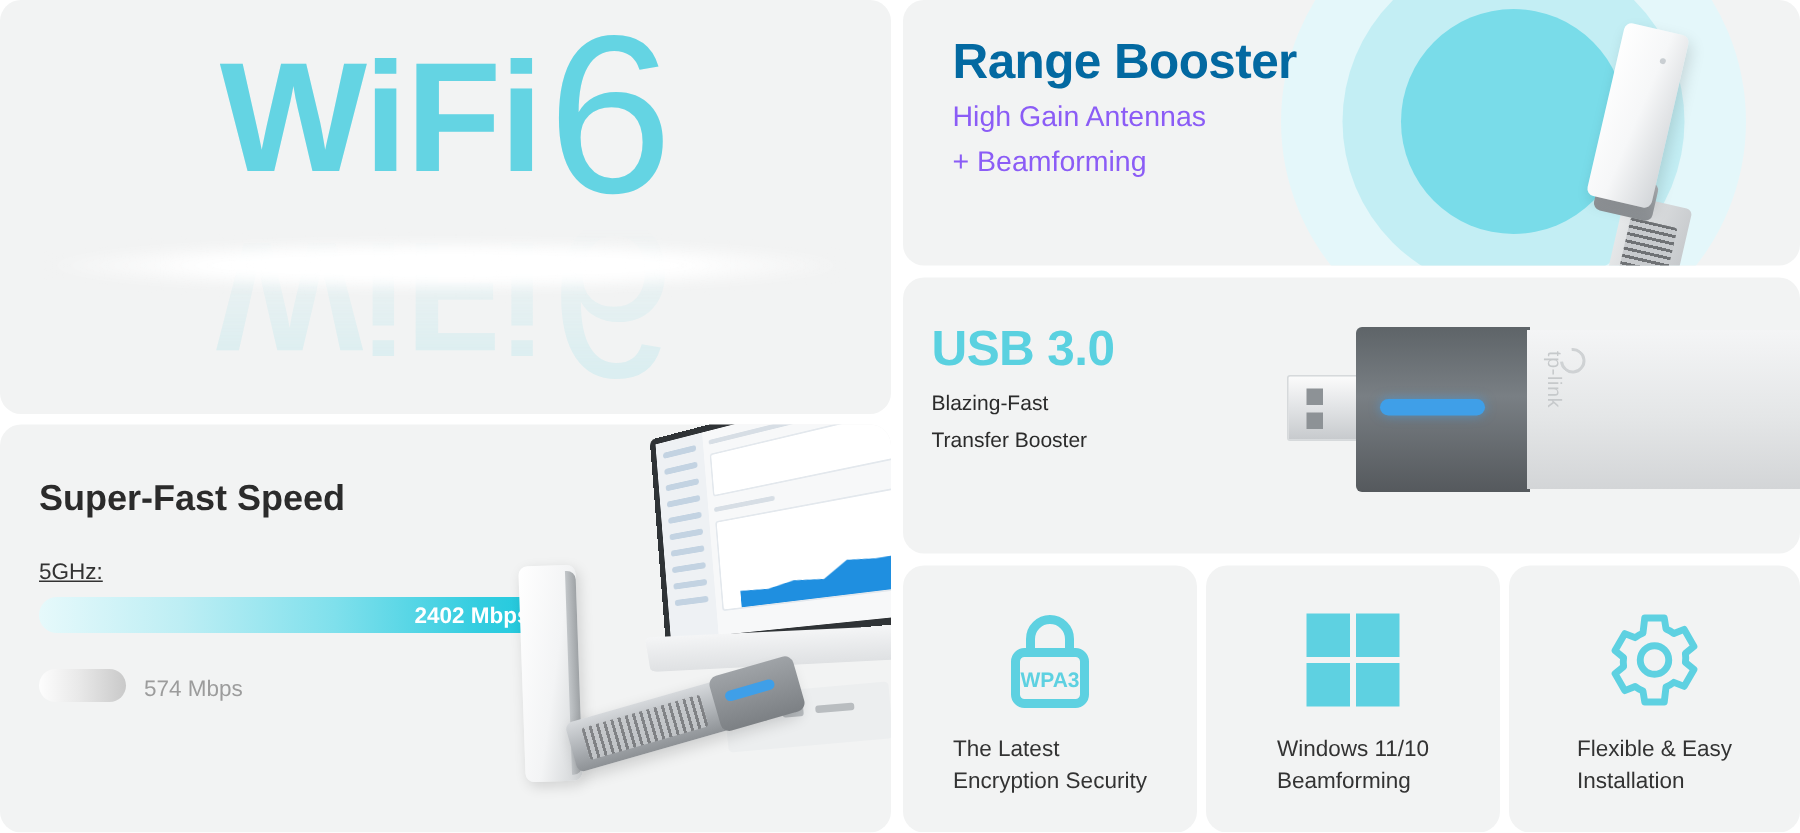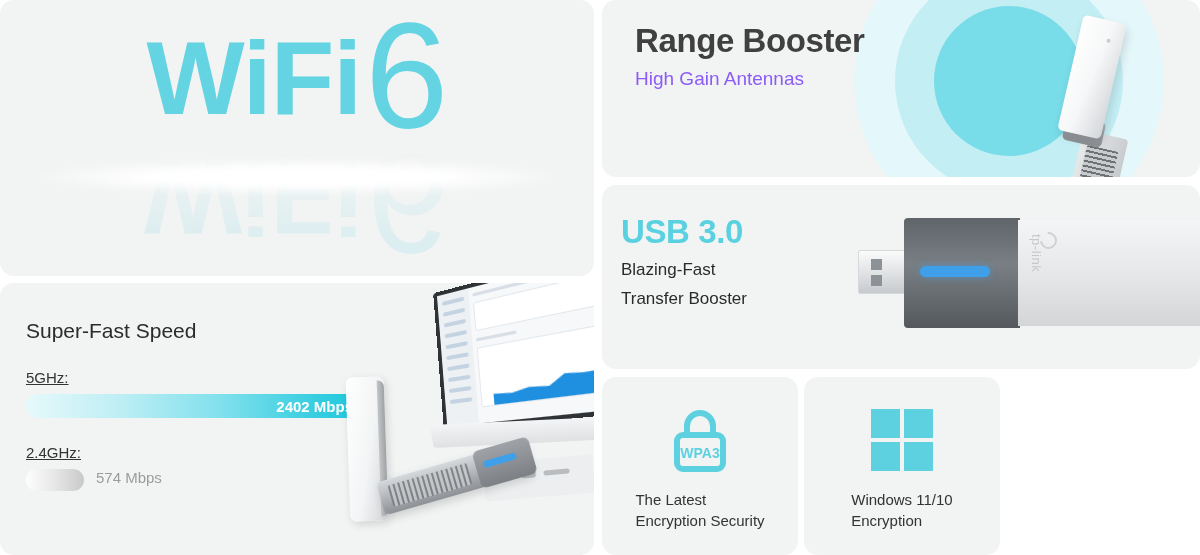--- a/index.html
+++ b/index.html
@@ -49,29 +49,29 @@
   .glow {
     position: absolute; left: 30px; top: 160px; width: 534px; height: 34px;
     background: radial-gradient(ellipse at center, #ffffff 0%, #ffffff 42%, rgba(255,255,255,0) 72%);
     filter: blur(4px);
   }
 
   
   #panel-ax3000 { left: 0; top: 283px; width: 594px; height: 272px; }
   .ax-body { position: absolute; left: 26px; top: 27px; width: 340px; }
   .ax-title { font-size: 35px; font-weight: 700; color: #5ad1e0; letter-spacing: -.5px; }
-  .ax-sub { font-size: 21px; color: #2b2b2b; margin-top: 9px; font-weight: 400; }
+  .ax-sub { font-size: 24px; color: #2b2b2b; margin-top: 9px; font-weight: 700; }
   .band-label { font-size: 15px; color: #333333; margin-top: 26px; text-decoration: underline; }
   .bar-5g {
     position: relative; height: 24px; border-radius: 12px; margin-top: 8px;
     background: linear-gradient(90deg, #e6f9fb 0%, #bdeef4 28%, #7fe0ec 58%, #34cde0 86%, #1cc8dd 100%);
     display: flex; align-items: center; justify-content: flex-end;
   }
   .bar-5g-value { color: #ffffff; font-size: 15px; font-weight: 700; padding-right: 13px; }
-  .bar-24-row { display: flex; align-items: flex-start; margin-top: 8px; }
+  .bar-24-row { display: flex; align-items: flex-end; margin-top: 24px; }
   .bar-24 {
     width: 58px; height: 22px; border-radius: 11px;
     background: linear-gradient(90deg, #fdfdfd 0%, #e9e9e9 45%, #c9c9c9 100%);
   }
   .bar-24-value { font-size: 15px; color: #9c9c9c; margin-left: 12px; }
 
   
   .laptop-scene { position: absolute; right: 0; top: 0; width: 260px; height: 272px; }
   .lap-screen {
     position: absolute; left: 110px; top: 8px; width: 168px; height: 140px;
@@ -126,21 +126,21 @@
   .adapter-head {
     position: absolute; left: 100px; top: -3px; width: 58px; height: 38px;
     background: linear-gradient(180deg, #9fa3a7 0%, #7c8084 100%);
     border-radius: 6px;
   }
   .adapter-led { position: absolute; left: 108px; top: 9px; width: 34px; height: 7px; background: #3f9fe8; border-radius: 4px; }
 
   
   #panel-range { left: 602px; top: 0; width: 598px; height: 177px; }
   .rb-text { position: absolute; left: 33px; top: 22px; }
-  .rb-title { font-size: 33px; font-weight: 700; color: #404040; letter-spacing: -.4px; }
+  .rb-title { font-size: 33px; font-weight: 700; color: #0369a1; letter-spacing: -.4px; }
   .rb-line { font-size: 19px; color: #8b5cf6; margin-top: 8px; }
   .rings { position: absolute; right: 36px; top: -74px; width: 310px; height: 310px; }
   .ring { position: absolute; border-radius: 50%; left: 50%; top: 50%; transform: translate(-50%,-50%); }
   .ring.r1 { width: 310px; height: 310px; background: #e4f7fa; }
   .ring.r2 { width: 228px; height: 228px; background: #c3eef4; }
   .ring.r3 { width: 150px; height: 150px; background: #79dce9; }
   .rb-stick {
     position: absolute; right: 86px; top: 18px; width: 44px; height: 118px;
     background: linear-gradient(100deg, #ffffff 0%, #f6f7f8 50%, #d3d6d9 100%);
     border-radius: 5px;
@@ -157,21 +157,21 @@
     background: linear-gradient(100deg, #e9ebec 0%, #c4c7ca 100%);
     border-radius: 4px; transform: rotate(13deg);
   }
   .rb-vents { position: absolute; left: 7px; top: 14px; width: 32px; height: 42px;
     background: repeating-linear-gradient(180deg, #6f7275 0 2px, #c8cbce 2px 5px); border-radius: 2px; }
 
   
   #panel-usb { left: 602px; top: 185px; width: 598px; height: 184px; }
   .usb-text { position: absolute; left: 19px; top: 28px; }
   .usb-title { font-size: 33px; font-weight: 700; color: #5ad1e0; letter-spacing: -.4px; }
-  .usb-line { font-size: 17px; color: #2b2b2b; margin-top: 9px; }
+  .usb-line { font-size: 14px; color: #2b2b2b; margin-top: 9px; }
   .usb-device { position: absolute; left: 256px; top: 33px; width: 360px; height: 112px; }
   .usb-conn {
     position: absolute; left: 0; top: 32px; width: 52px; height: 44px;
     background: linear-gradient(180deg, #fbfbfb 0%, #e2e4e6 48%, #c7cacd 100%);
     border-radius: 2px; border: 1px solid #d6d9db;
   }
   .usb-conn span { position: absolute; left: 12px; width: 11px; height: 11px; background: #8d9296; }
   .usb-conn span.a { top: 8px; } .usb-conn span.b { top: 24px; }
   .usb-body {
     position: absolute; left: 46px; top: 0; width: 116px; height: 110px;
@@ -231,21 +231,20 @@
 
   <div class="panel" id="panel-ax3000">
     <div class="ax-body">
       <div class="ax-sub">Super-Fast Speed</div>
 
       <div class="band-label">5GHz:</div>
       <div class="bar-5g">
         <span class="bar-5g-value">2402 Mbps</span>
       </div>
 
-      <div class="band-label">2.4GHz:</div>
       <div class="bar-24-row">
         <div class="bar-24"></div>
         <span class="bar-24-value">574 Mbps</span>
       </div>
     </div>
 
     <div class="laptop-scene">
       <div class="lap-screen">
         <div class="lap-ui-side">
           <i></i>
@@ -290,20 +289,21 @@
     <div class="rb-base">
       <div class="rb-vents"></div>
     </div>
     <div class="rb-hinge"></div>
     <div class="rb-stick">
       <div class="rb-dot"></div>
     </div>
     <div class="rb-text">
       <div class="rb-title">Range Booster</div>
       <div class="rb-line">High Gain Antennas</div>
+      <div class="rb-line">+ Beamforming</div>
     </div>
   </div>
 
   <div class="panel" id="panel-usb">
     <div class="usb-text">
       <div class="usb-title">USB 3.0</div>
       <div class="usb-line">Blazing-Fast</div>
       <div class="usb-line">Transfer Booster</div>
     </div>
     <div class="usb-device">
@@ -339,18 +339,30 @@
     <div class="fcard-icon">
       <div class="win-logo">
         <i></i>
         <i></i>
         <i></i>
         <i></i>
       </div>
     </div>
     <div class="fcard-caption">
       <div>Windows 11/10</div>
-      <div>Encryption</div>
-    </div>
-  </div>
-
+      <div>Beamforming</div>
+    </div>
+  </div>
+
+  <div class="fcard" id="card-install">
+    <div class="fcard-icon">
+      <svg width="70" height="70" viewBox="0 0 70 70" fill="none" aria-hidden="true">
+        <path d="M28.5 7 h13 l1.2 7.3 a21 21 0 0 1 5.2 3 l6.9-2.7 6.5 11.3 -5.7 4.7 a21 21 0 0 1 0 6 l5.7 4.7 -6.5 11.3 -6.9-2.7 a21 21 0 0 1 -5.2 3 L41.5 63 h-13 l-1.2-7.3 a21 21 0 0 1 -5.2-3 l-6.9 2.7 -6.5-11.3 5.7-4.7 a21 21 0 0 1 0-6 L8.7 28.7 l6.5-11.3 6.9 2.7 a21 21 0 0 1 5.2-3 Z" stroke="#5ed1e1" stroke-width="4.6" stroke-linejoin="round" fill="none"></path>
+        <circle cx="35" cy="35" r="9.5" stroke="#5ed1e1" stroke-width="4.6" fill="none"></circle>
+      </svg>
+    </div>
+    <div class="fcard-caption">
+      <div>Flexible &amp; Easy</div>
+      <div>Installation</div>
+    </div>
+  </div>
 
 </div>
 
 </body></html>

